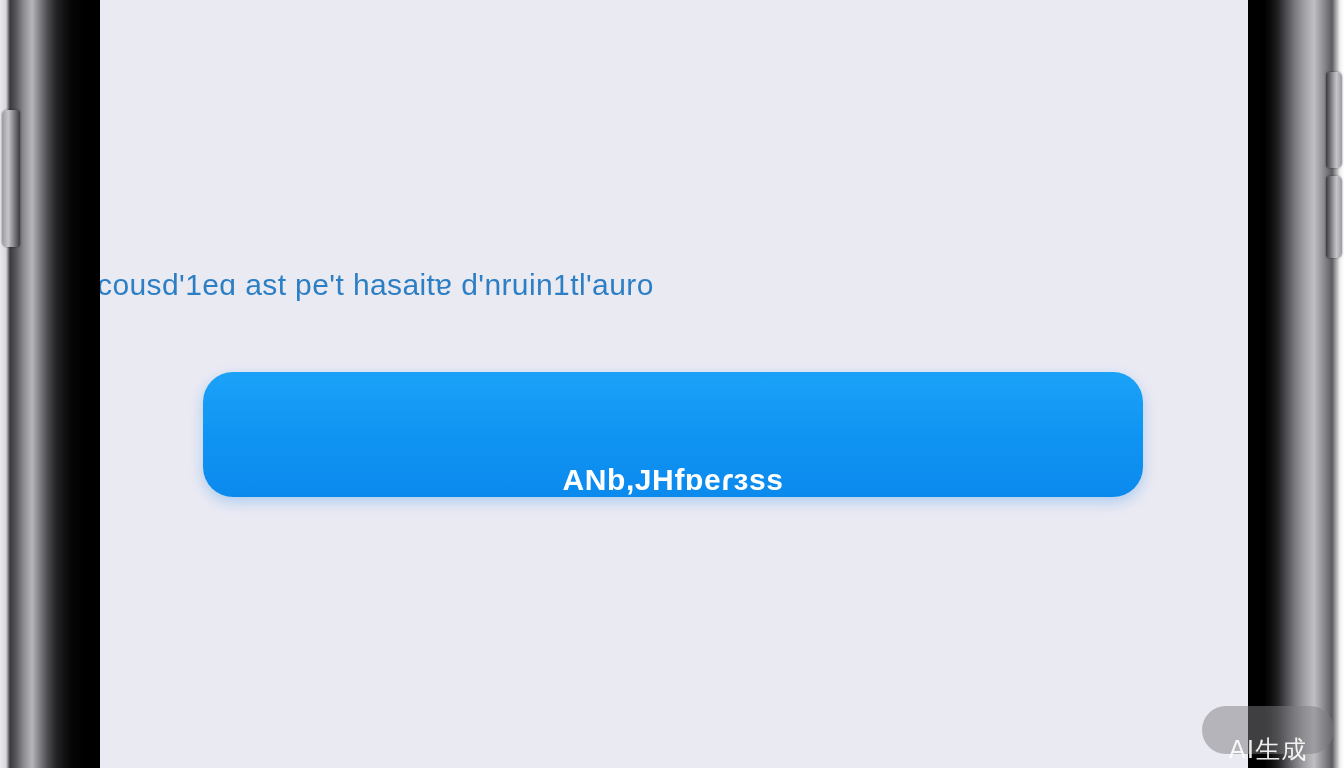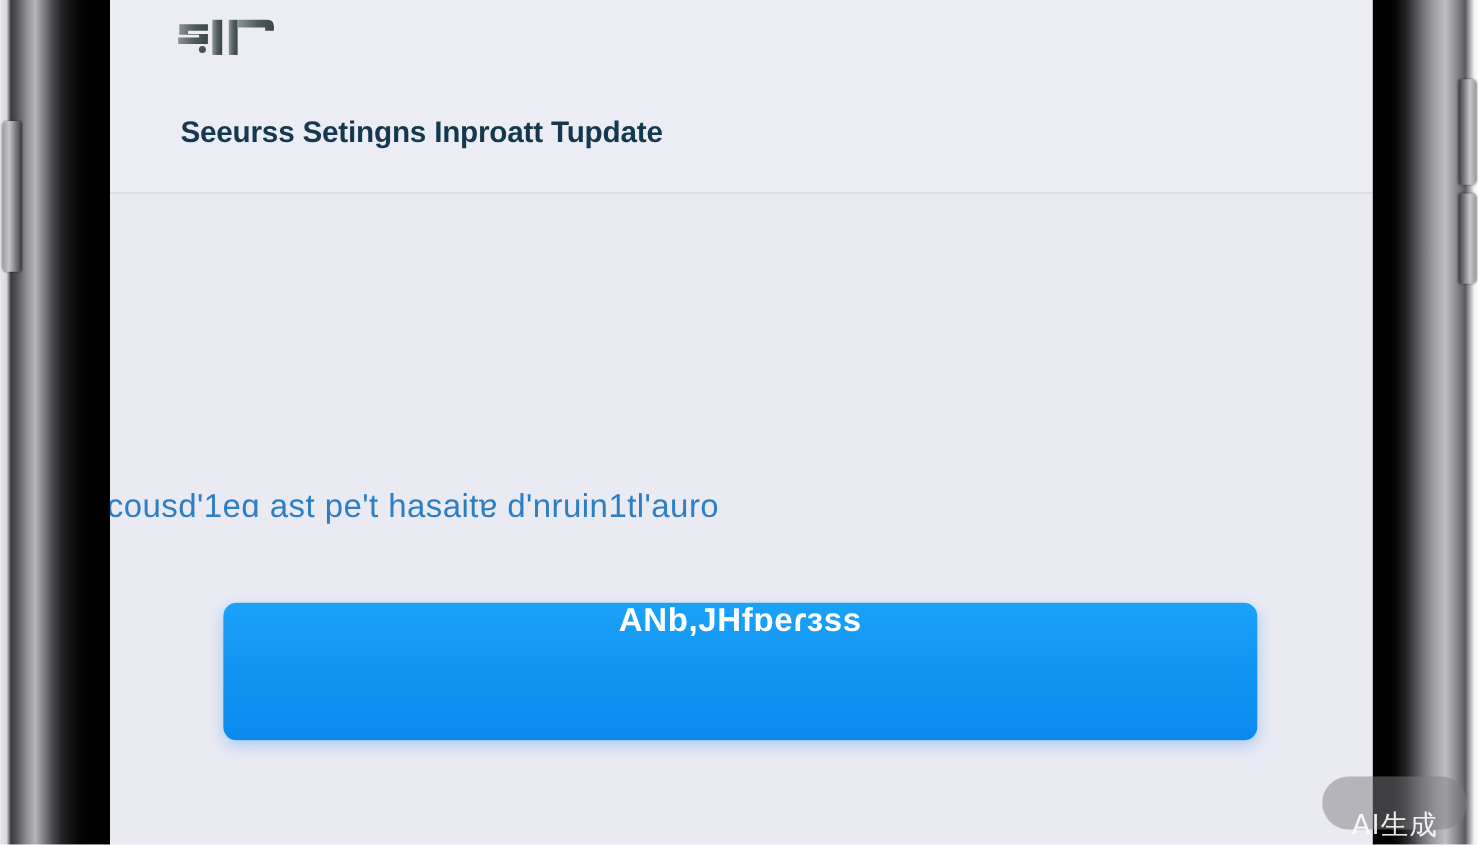--- a/index.html
+++ b/index.html
@@ -110,26 +110,26 @@
     color:#2c7fc4;
     letter-spacing:0.4px;
     white-space:nowrap;
   }
 
   .primary-button {
     position:absolute;
     left:106px; top:372px;
     width:940px; height:125px;
     border:none;
-    border-radius:12px;
+    border-radius:30px;
     background:linear-gradient(to bottom,#1ba2f8 0%,#0f93f2 55%,#0b8aee 100%);
     box-shadow:0 5px 14px rgba(14,130,230,0.28);
     cursor:pointer;
     display:flex;
-    align-items:flex-start;
+    align-items:flex-end;
     justify-content:center;
   }
   .primary-button-label {
     font-size:30px;
     font-weight:bold;
     color:#ffffff;
     letter-spacing:0.6px;
     white-space:nowrap;
   }
 
@@ -153,41 +153,20 @@
     margin-top:38px;
   }
 </style>
 </head>
 <body>
 
 <div id="scene">
 
   <div id="screen">
 
-    <div class="app-header">
-
-      <div class="brand-mark">
-        <svg viewBox="0 0 96 42" width="96" height="42" aria-hidden="true">
-          <defs>
-            <linearGradient id="gm" x1="0" y1="0" x2="1" y2="0">
-              <stop offset="0" stop-color="#8d9498"></stop>
-              <stop offset="0.55" stop-color="#505b5f"></stop>
-              <stop offset="1" stop-color="#39454a"></stop>
-            </linearGradient>
-          </defs>
-          <path d="M4 10 L30 10 L30 16 L12 16 L12 19 L30 19 L30 28 L3 28 L3 22 L22 22 L22 19.5 L4 19.5 Z" fill="url(#gm)"></path>
-          <circle cx="25" cy="33" r="3.2" fill="#4a5458"></circle>
-          <rect x="34" y="6" width="9" height="32" fill="url(#gm)"></rect>
-          <rect x="49" y="6" width="8" height="32" fill="url(#gm)"></rect>
-          <path d="M57 6 L84 6 Q90 6 90 12 L90 16 L82 16 L82 13 L57 13 Z" fill="url(#gm)"></path>
-        </svg>
-      </div>
-
-      <div class="page-title">Seeurss Setingns Inproatt Tupdate</div>
-    </div>
 
     <div class="app-body">
 
       <div class="lead-text">cousd'1eɑ ast pe't hasaitɐ  d'nruin1tl'auro</div>
 
       <button class="primary-button">
         <span class="primary-button-label">ANb,JHfɒeɾɜss</span>
       </button>
 
     </div>

